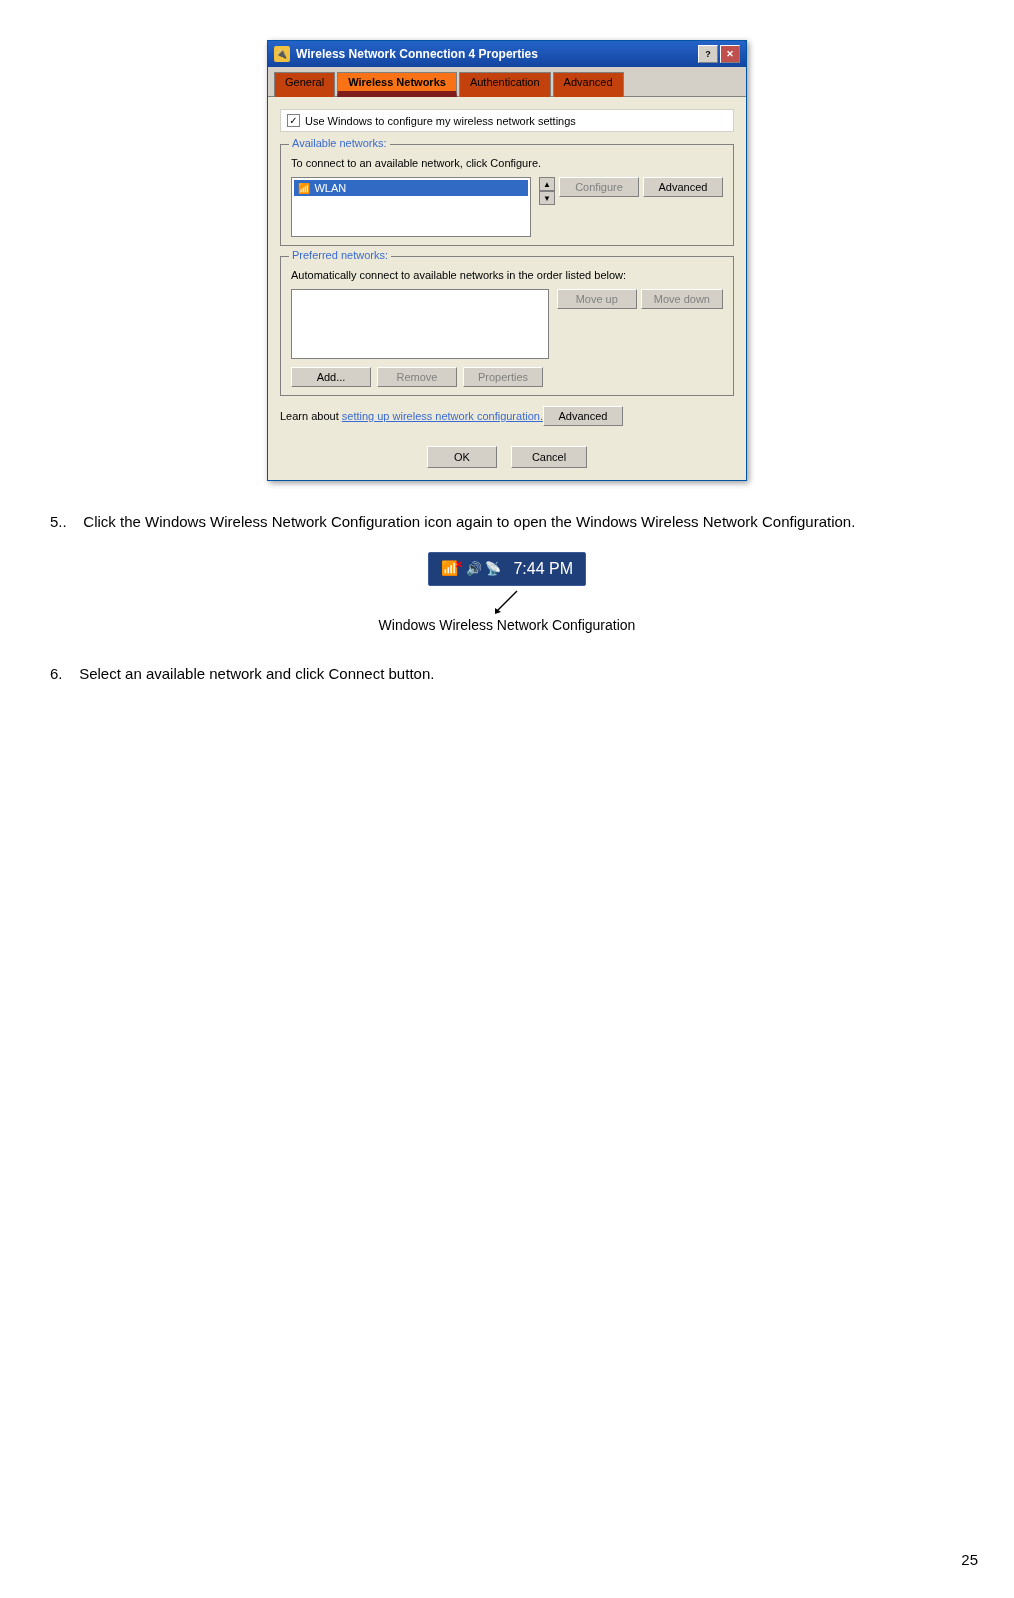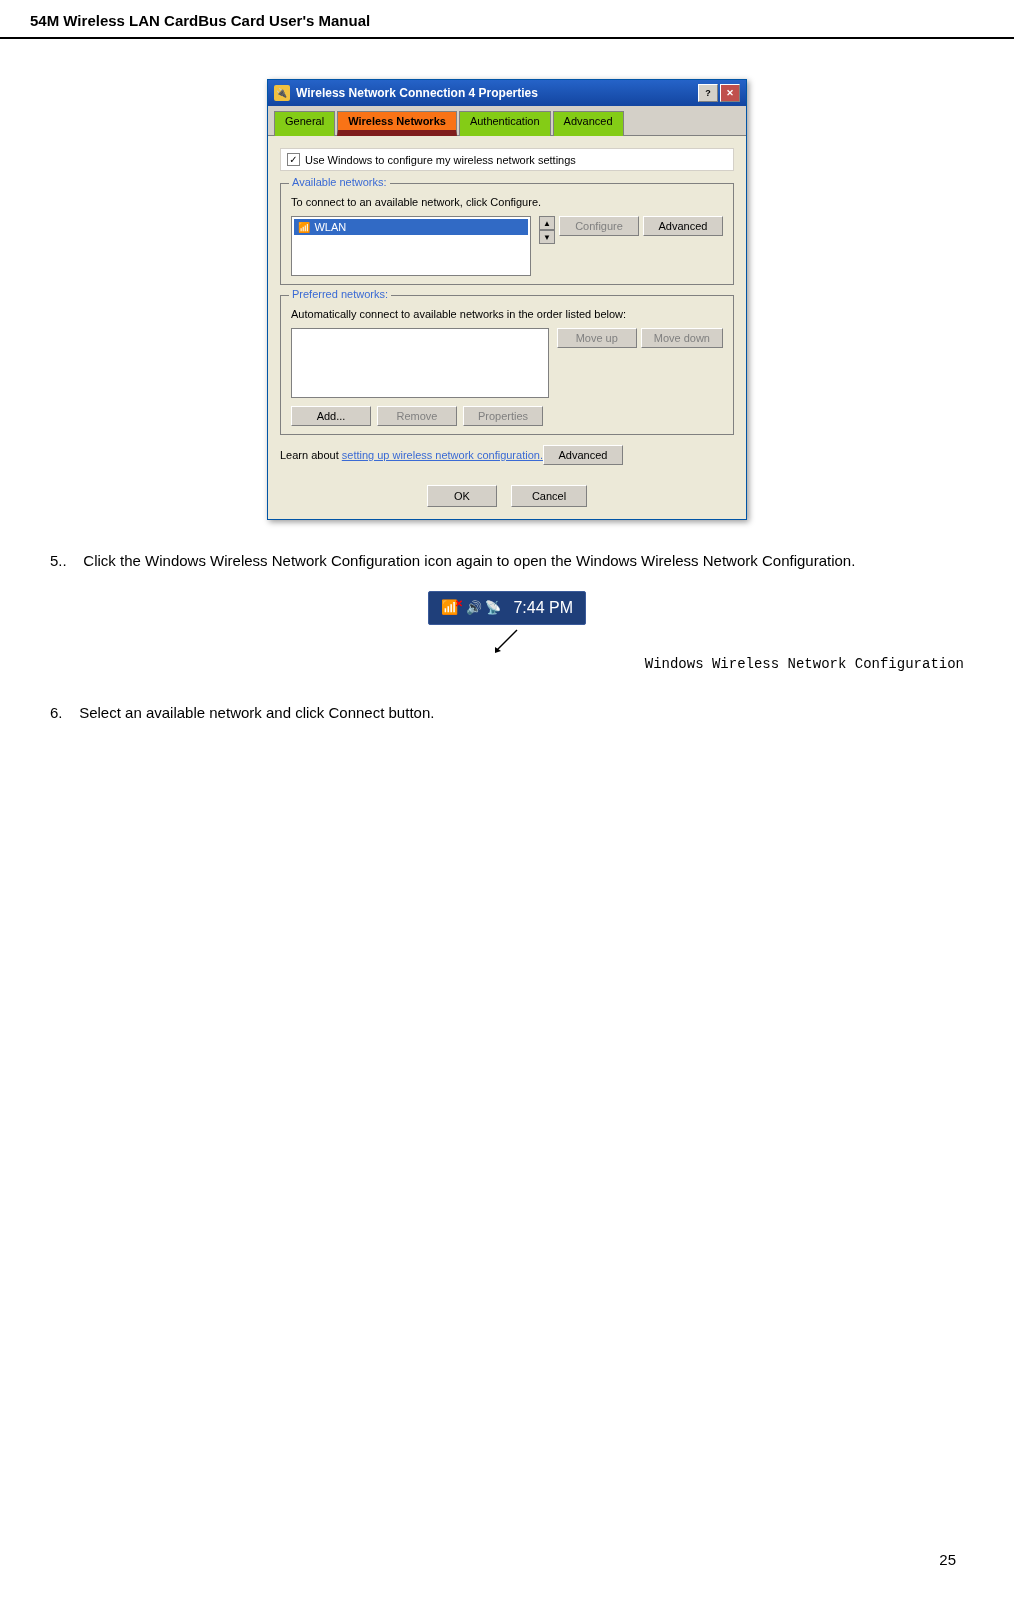--- a/index.html
+++ b/index.html
@@ -108,21 +108,21 @@
     .dialog-tabs {
       display: flex;
       background: #d4d0c8;
       padding: 4px 6px 0 6px;
       gap: 2px;
       border-bottom: 1px solid #808080;
     }
 
     .dialog-tab {
       padding: 3px 10px;
-      background: #84cc16;
+      background: #c2410c;
       border: 1px solid #808080;
       border-bottom: none;
       font-size: 11px;
       cursor: pointer;
       position: relative;
       top: 1px;
       color: #000;
     }
 
     .dialog-tab.active {
@@ -300,26 +300,25 @@
       gap: 3px;
     }
 
     .taskbar-time {
       color: #fff;
       font-size: 16px;
       font-family: Arial, sans-serif;
     }
 
     .taskbar-caption {
-      text-align: right;
+      text-align: center;
       font-size: 14px;
       margin-top: 6px;
       margin-bottom: 15px;
       color: #000;
-      font-family: Liberation Mono, monospace;
     }
 
     .arrow-line {
       display: flex;
       justify-content: center;
       margin-top: -5px;
       margin-bottom: -5px;
     }
 
     
@@ -337,37 +336,34 @@
       display: flex;
       align-items: center;
       justify-content: center;
       font-size: 8px;
       cursor: pointer;
     }
 
     .page-footer {
       position: absolute;
       bottom: 30px;
-      right: 58px;
+      right: 36px;
       font-size: 15px;
       color: #000;
     }
 
     .page-wrapper {
       position: relative;
       min-height: 1598px;
     }
   </style>
 </head>
 <body>
 
 <div class="page-wrapper">
-  <div class="page-header">
-    <span>54M Wireless LAN CardBus Card User's Manual</span>
-  </div>
 
   <div class="page-content">
 
     <div class="step-block">
 
       <div class="dialog-container">
         <div class="dialog-box">
 
           <div class="dialog-titlebar">
             <div class="dialog-titlebar-left">

